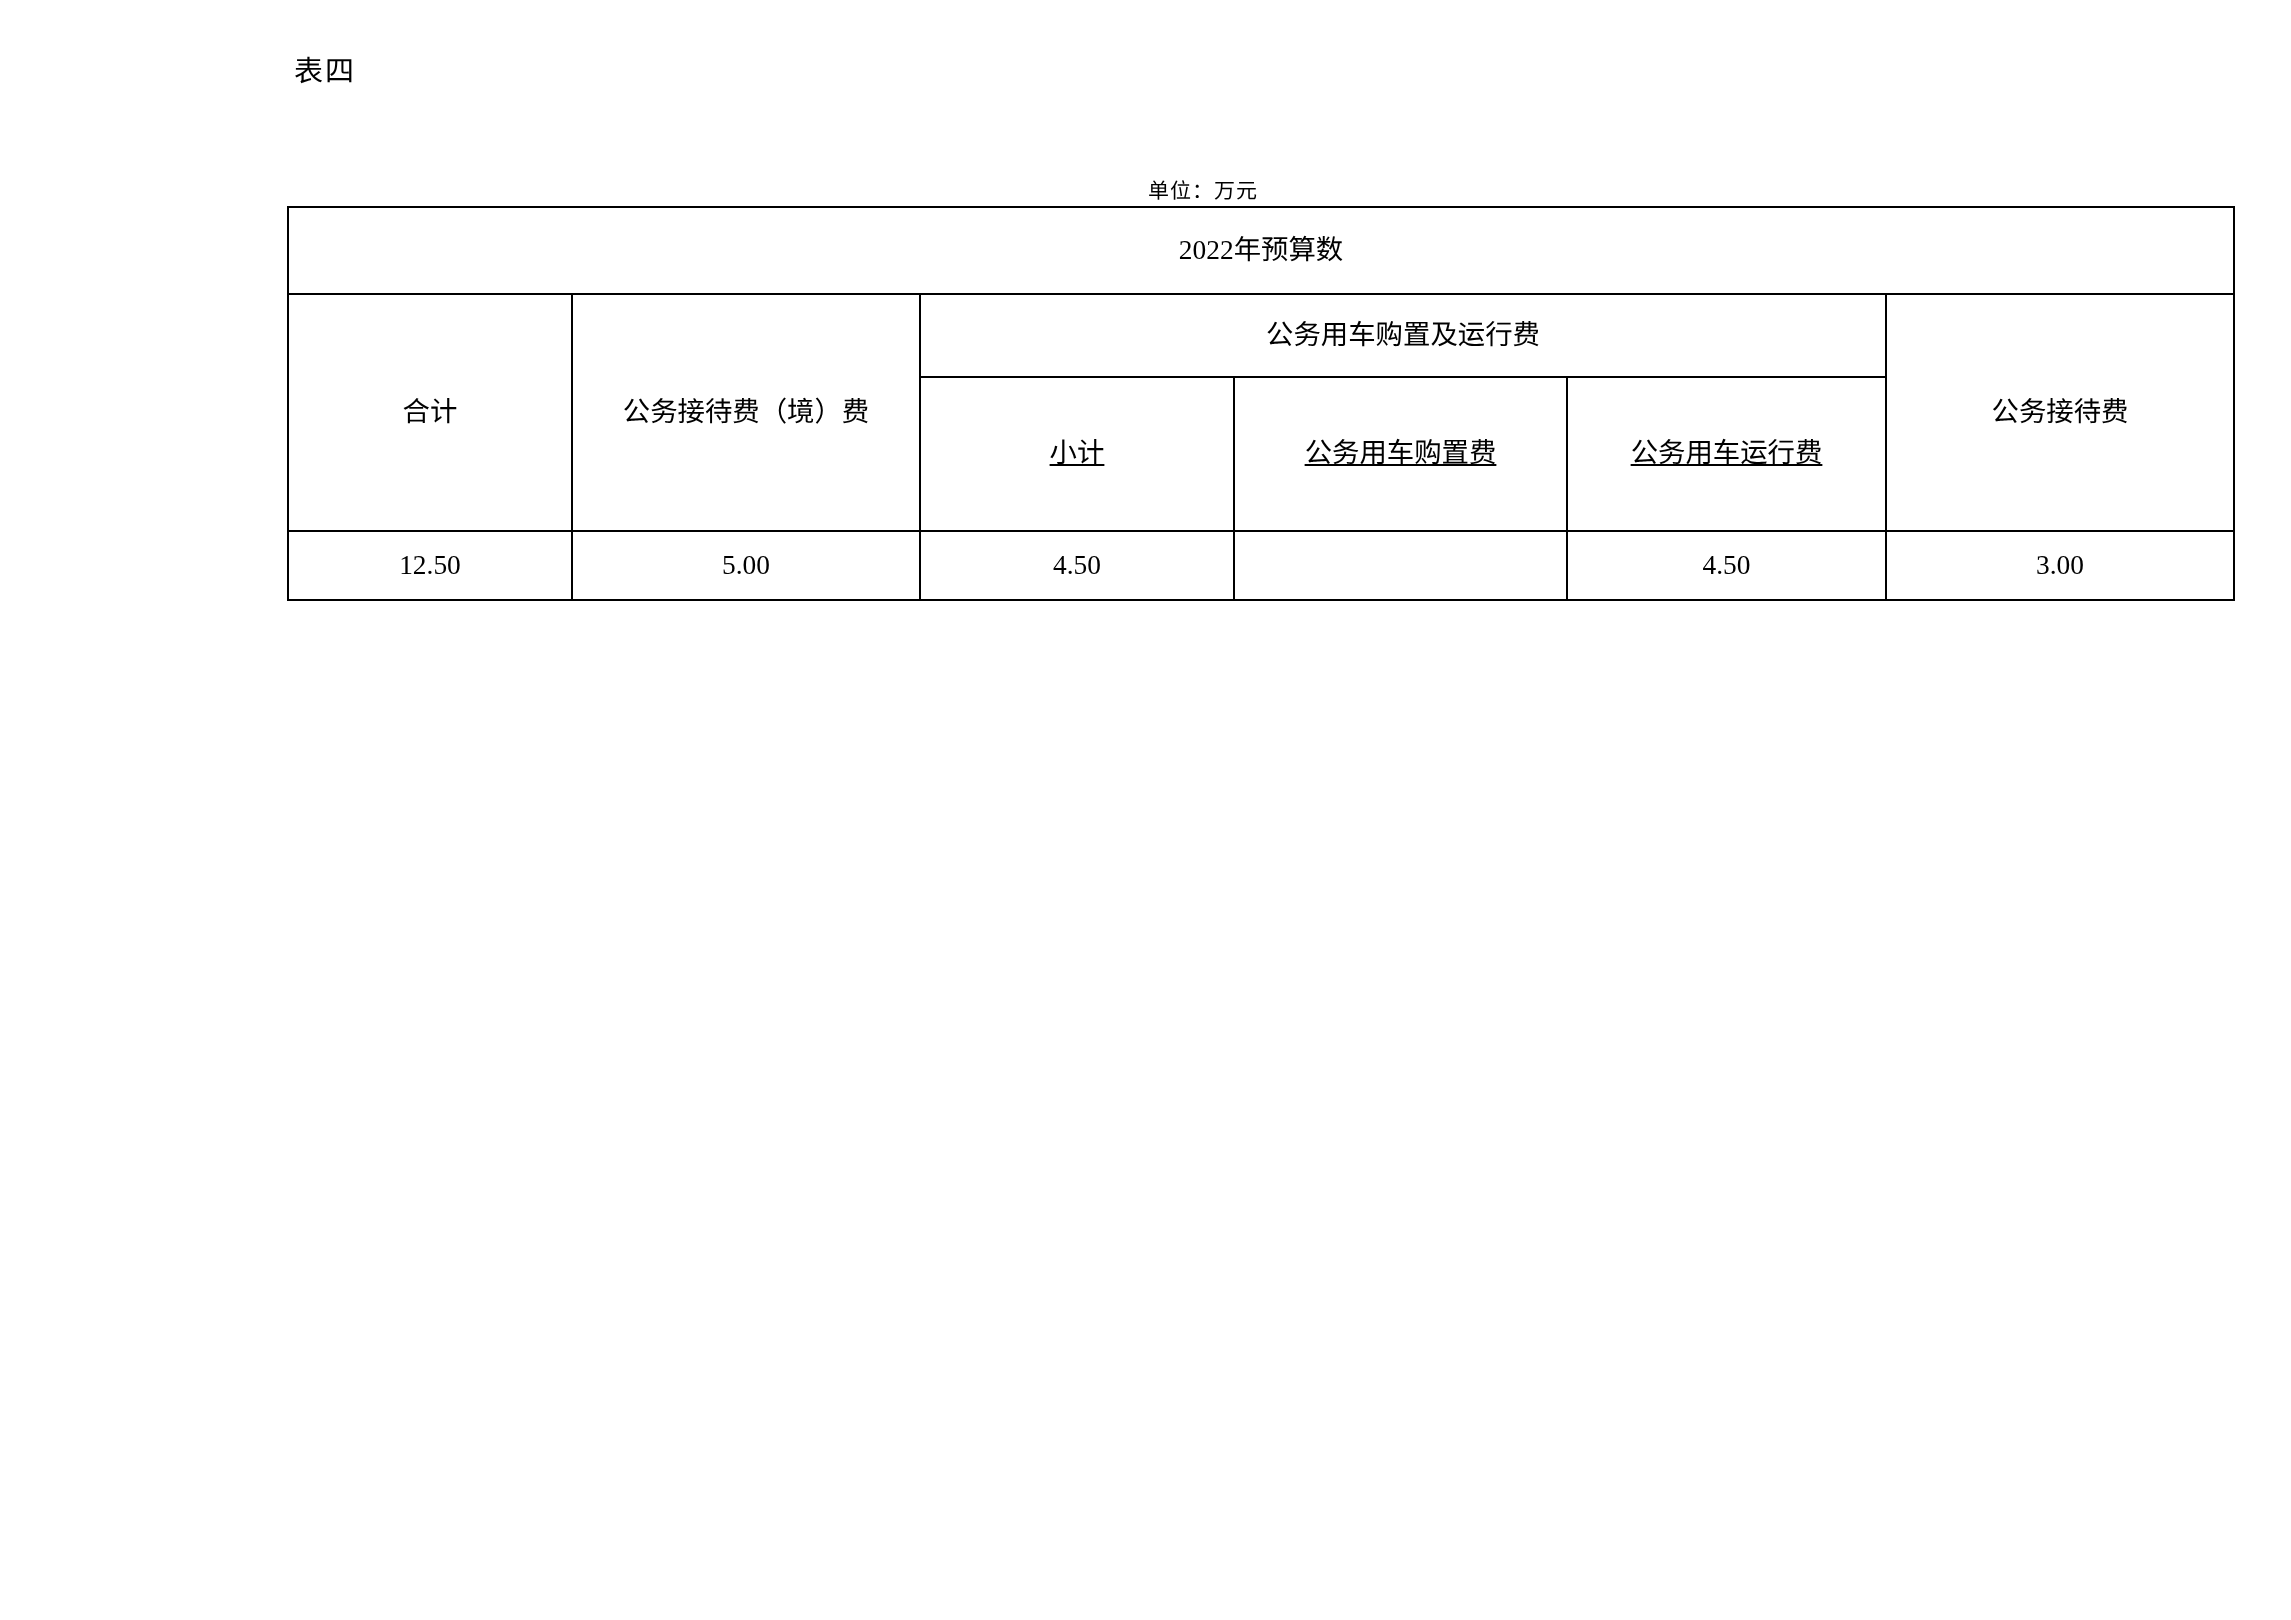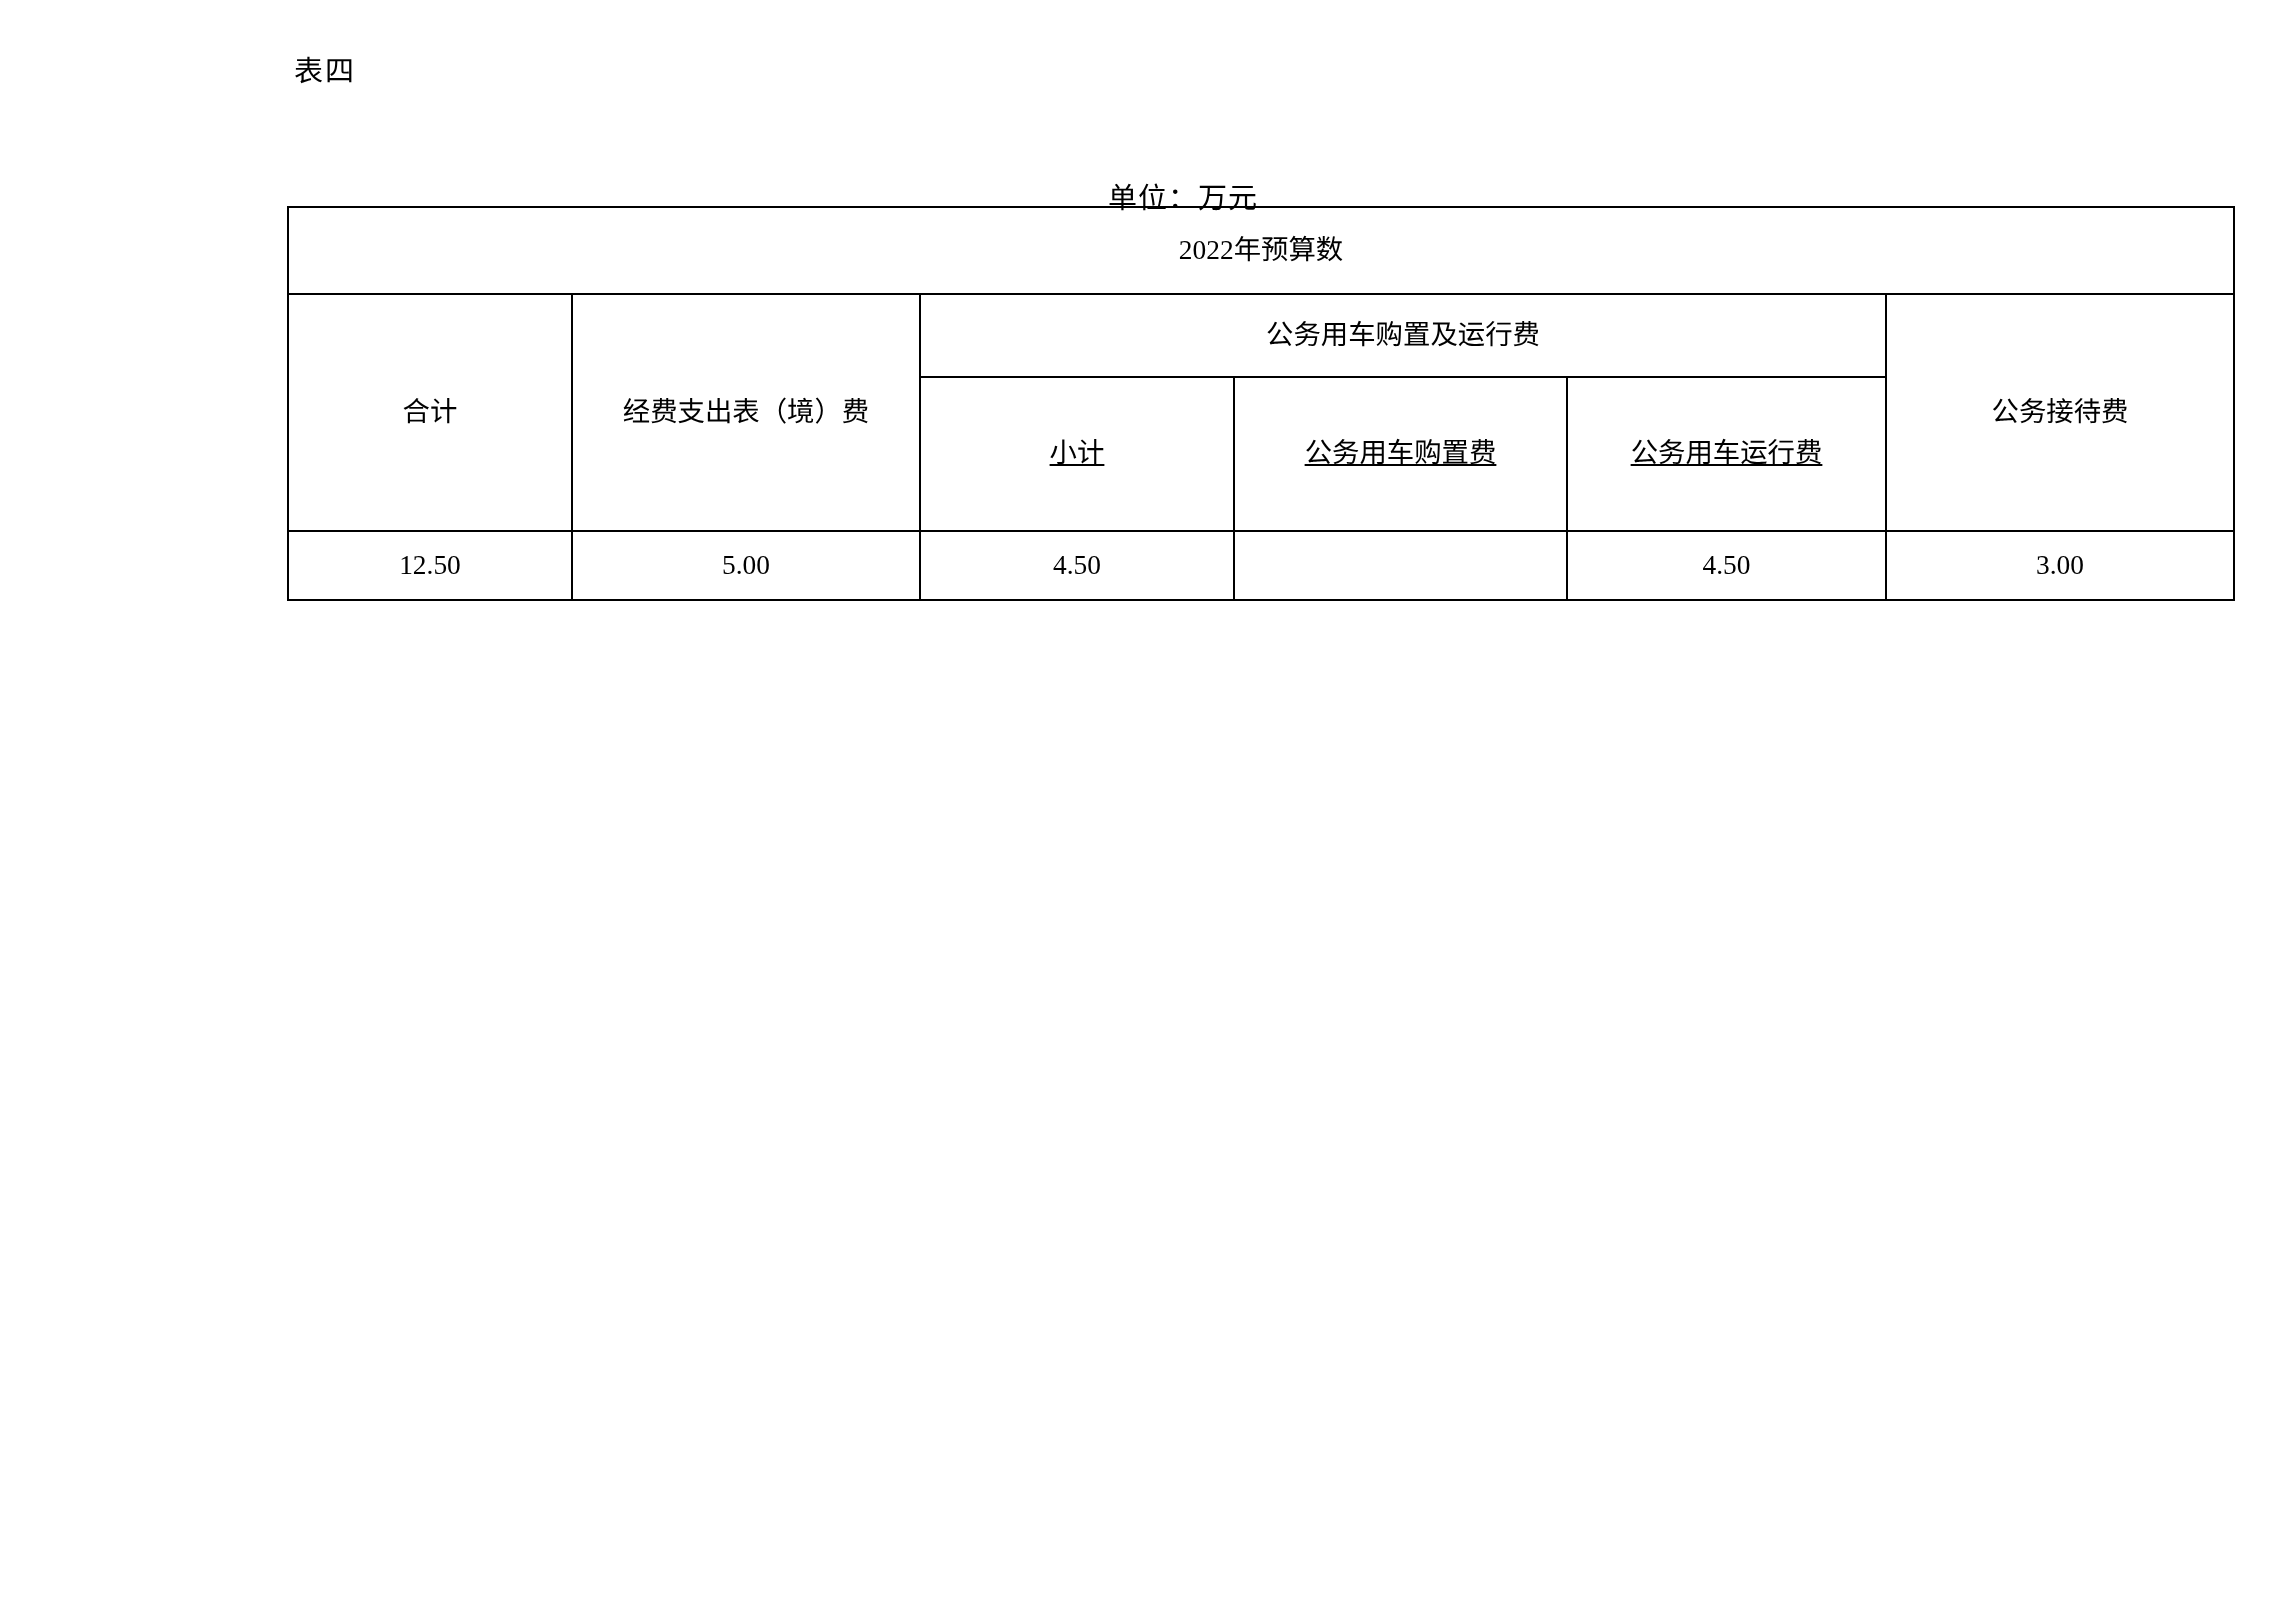--- a/index.html
+++ b/index.html
@@ -41,21 +41,21 @@
     text-align: center;
     font-size: 39px;
     font-weight: bold;
     letter-spacing: 1px;
   }
 
   .unit-label {
     position: absolute;
     right: 1034px;
     top: 174px;
-    font-size: 29px;
+    font-size: 21px;
     letter-spacing: 1px;
   }
 
   .table-wrap {
     position: absolute;
     left: 287px;
     top: 206px;
     width: 1666px;
   }
 
@@ -127,21 +127,21 @@
         <col class="c-purchase">
         <col class="c-operate">
         <col class="c-reception">
       </colgroup>
       <tbody>
         <tr>
           <td class="hdr-top" colspan="6">2022年预算数</td>
         </tr>
         <tr>
           <td class="hdr-cell" rowspan="2">合计</td>
-          <td class="hdr-cell" rowspan="2">经费支出表（境）费</td>
+          <td class="hdr-cell" rowspan="2">公务接待费（境）费</td>
           <td class="hdr-group" colspan="3">公务用车购置及运行费</td>
           <td class="hdr-cell" rowspan="2">公务接待费</td>
         </tr>
         <tr>
           <td class="hdr-tall">小计</td>
           <td class="hdr-tall">公务用车购置费</td>
           <td class="hdr-tall">公务用车运行费</td>
         </tr>
         <tr class="data-row">
           <td>12.50</td>

